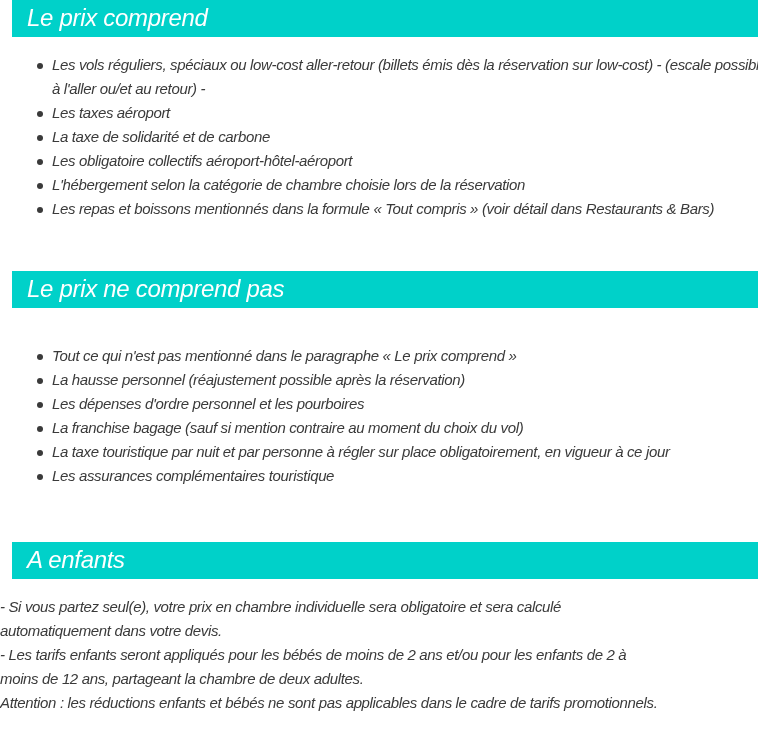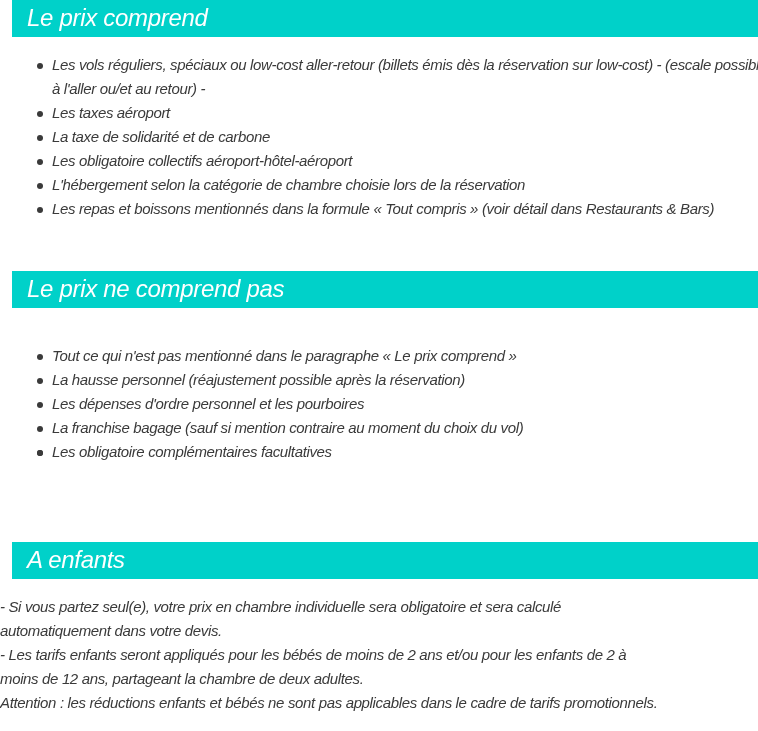--- a/index.html
+++ b/index.html
@@ -94,22 +94,22 @@
 </ul>
 
 <div class="section-header" style="top:271px;">
   <h2 class="section-title">Le prix ne comprend pas</h2>
 </div>
 <ul class="item-list" style="top:324px;margin-top:20px;">
   <li><span class="bullet"></span><span>Tout ce qui n'est pas mentionné dans le paragraphe « Le prix comprend »</span></li>
   <li><span class="bullet"></span><span>La hausse personnel (réajustement possible après la réservation)</span></li>
   <li><span class="bullet"></span><span>Les dépenses d'ordre personnel et les pourboires</span></li>
   <li><span class="bullet"></span><span>La franchise bagage (sauf si mention contraire au moment du choix du vol)</span></li>
-  <li><span class="bullet"></span></li>
-  <li><span class="bullet"></span><span>Les obligatoire complémentaires facultatives</span></li>
+  <li><span class="bullet"></span><span>La taxe touristique par nuit et par personne à régler sur place obligatoirement, en vigueur à ce jour</span></li>
+  <li><span class="bullet"></span><span>Les assurances complémentaires touristique</span></li>
 </ul>
 
 <div class="section-header" style="top:542px;">
   <h2 class="section-title">A enfants</h2>
 </div>
 <div class="info-block">
   <p>- Si vous partez seul(e), votre prix en chambre individuelle sera obligatoire et sera calculé automatiquement dans votre devis.</p>
   <p>- Les tarifs enfants seront appliqués pour les bébés de moins de 2 ans et/ou pour les enfants de 2 à moins de 12 ans, partageant la chambre de deux adultes.</p>
   <p>Attention : les réductions enfants et bébés ne sont pas applicables dans le cadre de tarifs promotionnels.</p>
 </div>

